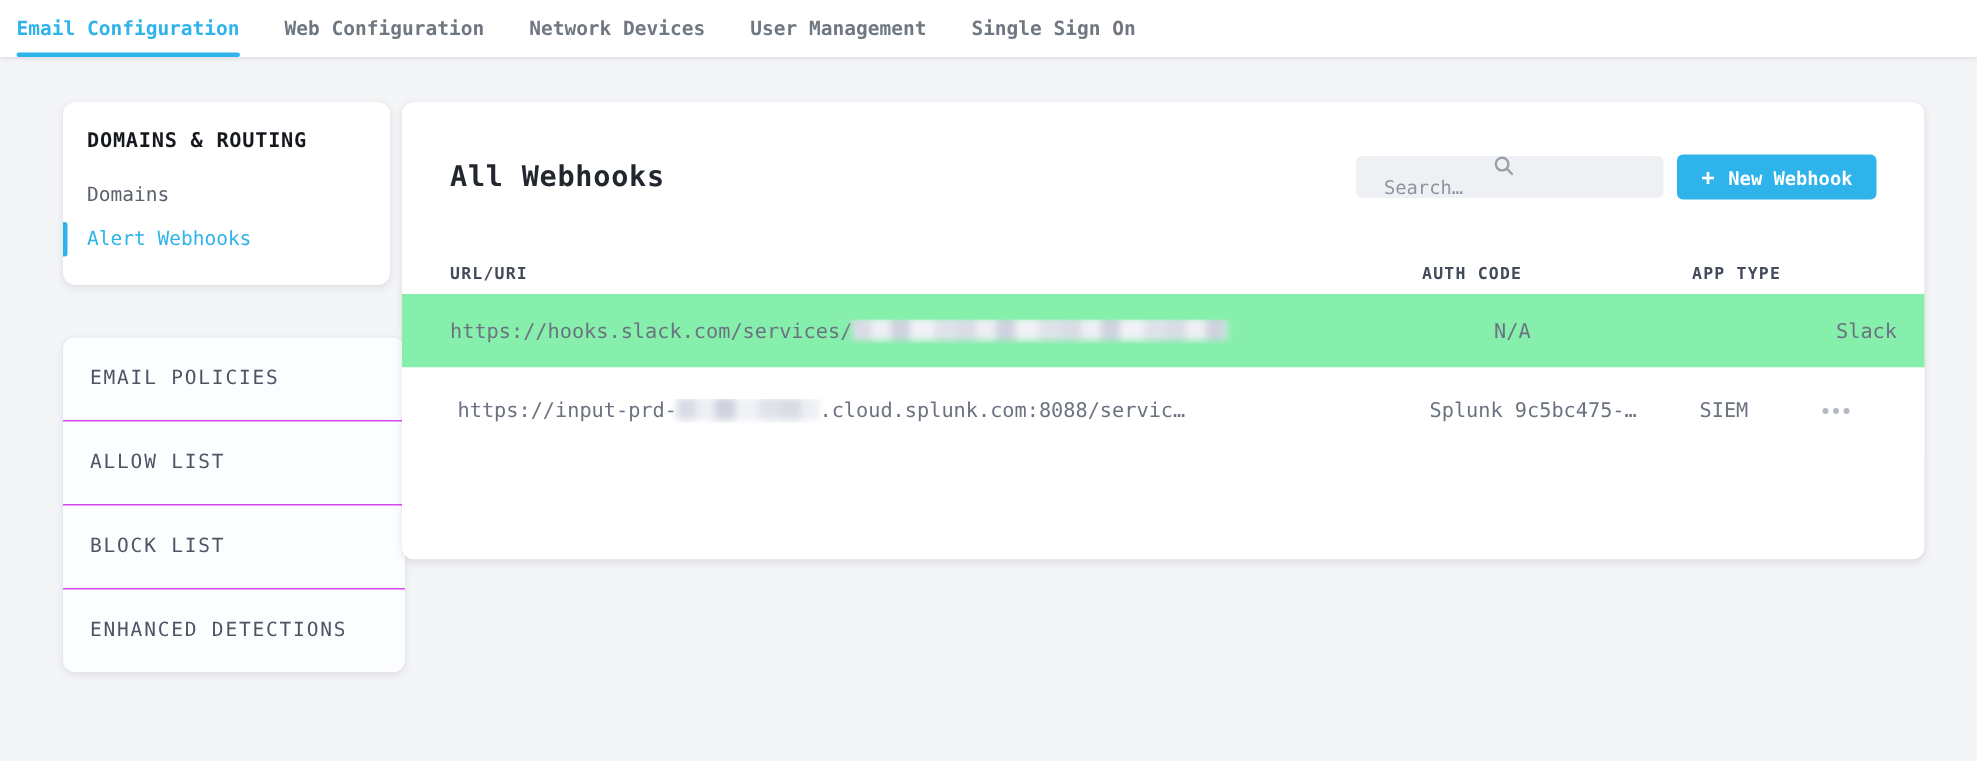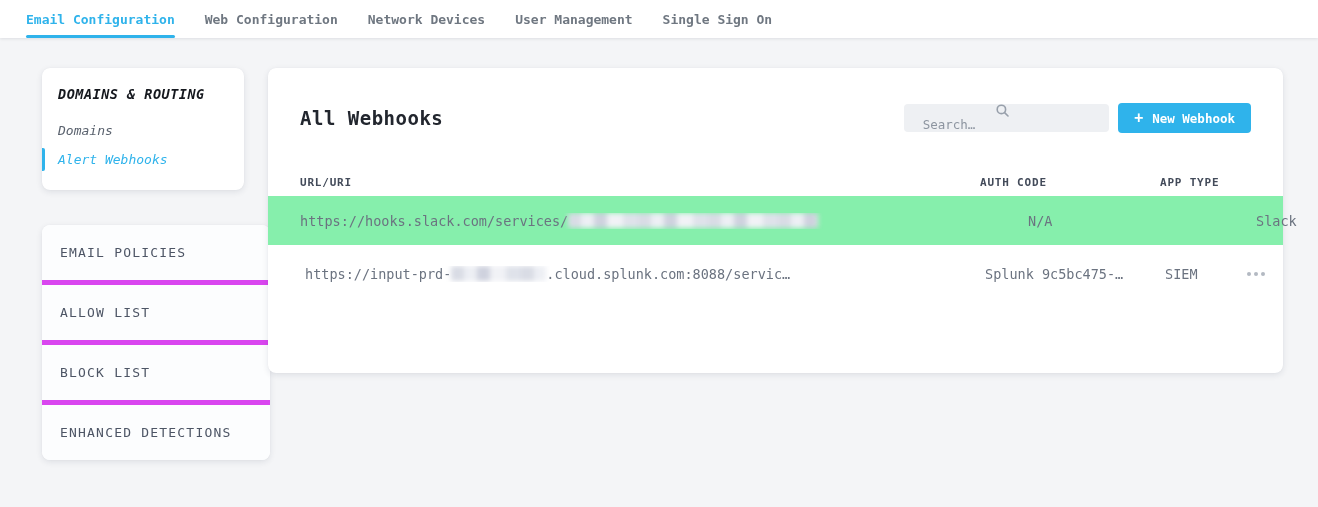--- a/index.html
+++ b/index.html
@@ -7,21 +7,21 @@
   body {
     font-family:"DejaVu Sans Mono", monospace;
     background:#f4f5f7;
     color:#2a2f38;
     --accent:#2fb3eb;
   }
   
   .top-nav {
     height:38px; background:#ffffff;
     display:flex; align-items:stretch;
-    padding-left:26px;
+    padding-left:11px;
     box-shadow:0 1px 3px rgba(20,30,50,0.10);
     position:relative; z-index:5;
   }
   .tab {
     display:flex; align-items:center;
     margin-right:30px;
     font-size:13px; font-weight:bold;
     color:#6f7781; cursor:pointer;
     position:relative; white-space:nowrap;
   }
@@ -30,40 +30,40 @@
     content:""; position:absolute; left:0; right:0; bottom:0;
     height:3px; background:var(--accent); border-radius:2px;
   }
   
   .content { position:relative; height:469px; }
   .card {
     position:absolute; background:#ffffff; border-radius:8px;
     box-shadow:0 2px 6px rgba(25,35,65,0.10), 0 0 1px rgba(25,35,65,0.08);
   }
   
-  .side-card-1 { left:42px; top:30px; width:202px; padding:18px 0 16px;font-style:italic; }
+  .side-card-1 { left:42px; top:30px; width:218px; padding:18px 0 16px; }
   .side-card-title {
     padding:0 16px; font-size:13.5px; font-weight:bold;
     color:#15181e; letter-spacing:0.5px; margin-bottom:14px;
   }
   .side-item {
     position:relative; padding:7px 16px;
     font-size:13px; color:#59616d; cursor:pointer; white-space:nowrap;
   }
   .side-item.active { color:var(--accent); }
   .side-item.active::before {
     content:""; position:absolute; left:0; top:3px; bottom:3px;
     width:3px; background:var(--accent); border-radius:0 2px 2px 0;
   }
   
   .side-card-2 { left:42px; top:187px; width:228px; overflow:hidden; }
   .side-section {
     padding:17px 18px; font-size:13px; color:#4d5565;
     letter-spacing:1.2px; line-height:21px; cursor:pointer;
-    border-top:5px solid #d946ef; background:#fcfdfe;
+    border-top:1px solid #d946ef; background:#fcfdfe;
   }
   .side-section:first-child { border-top:none; }
   
   .main-card { left:268px; top:30px; width:1015px; height:305px; }
   .main-header {
     height:100px; padding:0 32px;
     display:flex; align-items:center;
   }
   .main-title {
     font-size:19px; font-weight:bold; color:#22262e; letter-spacing:0.5px;
@@ -88,21 +88,21 @@
   .new-webhook-btn .plus { font-size:15px; margin-right:9px; font-weight:bold; }
   
   .t-row {
     display:flex; align-items:center; padding:0 32px;
   }
   .thead { height:28px; }
   .thead .col {
     font-size:11px; font-weight:bold; color:#434b5a; letter-spacing:0.8px;
   }
   .col-url  { width:648px; flex:none; overflow:hidden; white-space:nowrap; }
-  .col-auth { width:180px; flex:none; overflow:hidden; white-space:nowrap;margin-left:32px; }
+  .col-auth { width:180px; flex:none; overflow:hidden; white-space:nowrap; }
   .col-app  { width:80px;  flex:none; overflow:hidden; white-space:nowrap; }
   .col-menu { flex:1; display:flex; align-items:center; }
   .t-data { font-size:13.5px; color:#6b7380; }
   .row-1 { height:49px; background:#86efac;gap:48px; }
   .row-2 { height:58px; background:#ffffff;padding-left:37px; }
   .redacted {
     display:inline-block; height:15px; border-radius:2px;
     vertical-align:middle; margin-top:-3px;
     background:repeating-linear-gradient(90deg,
       #d9dce5 0 13px, #edeff4 13px 26px, #cfd2de 26px 39px,

